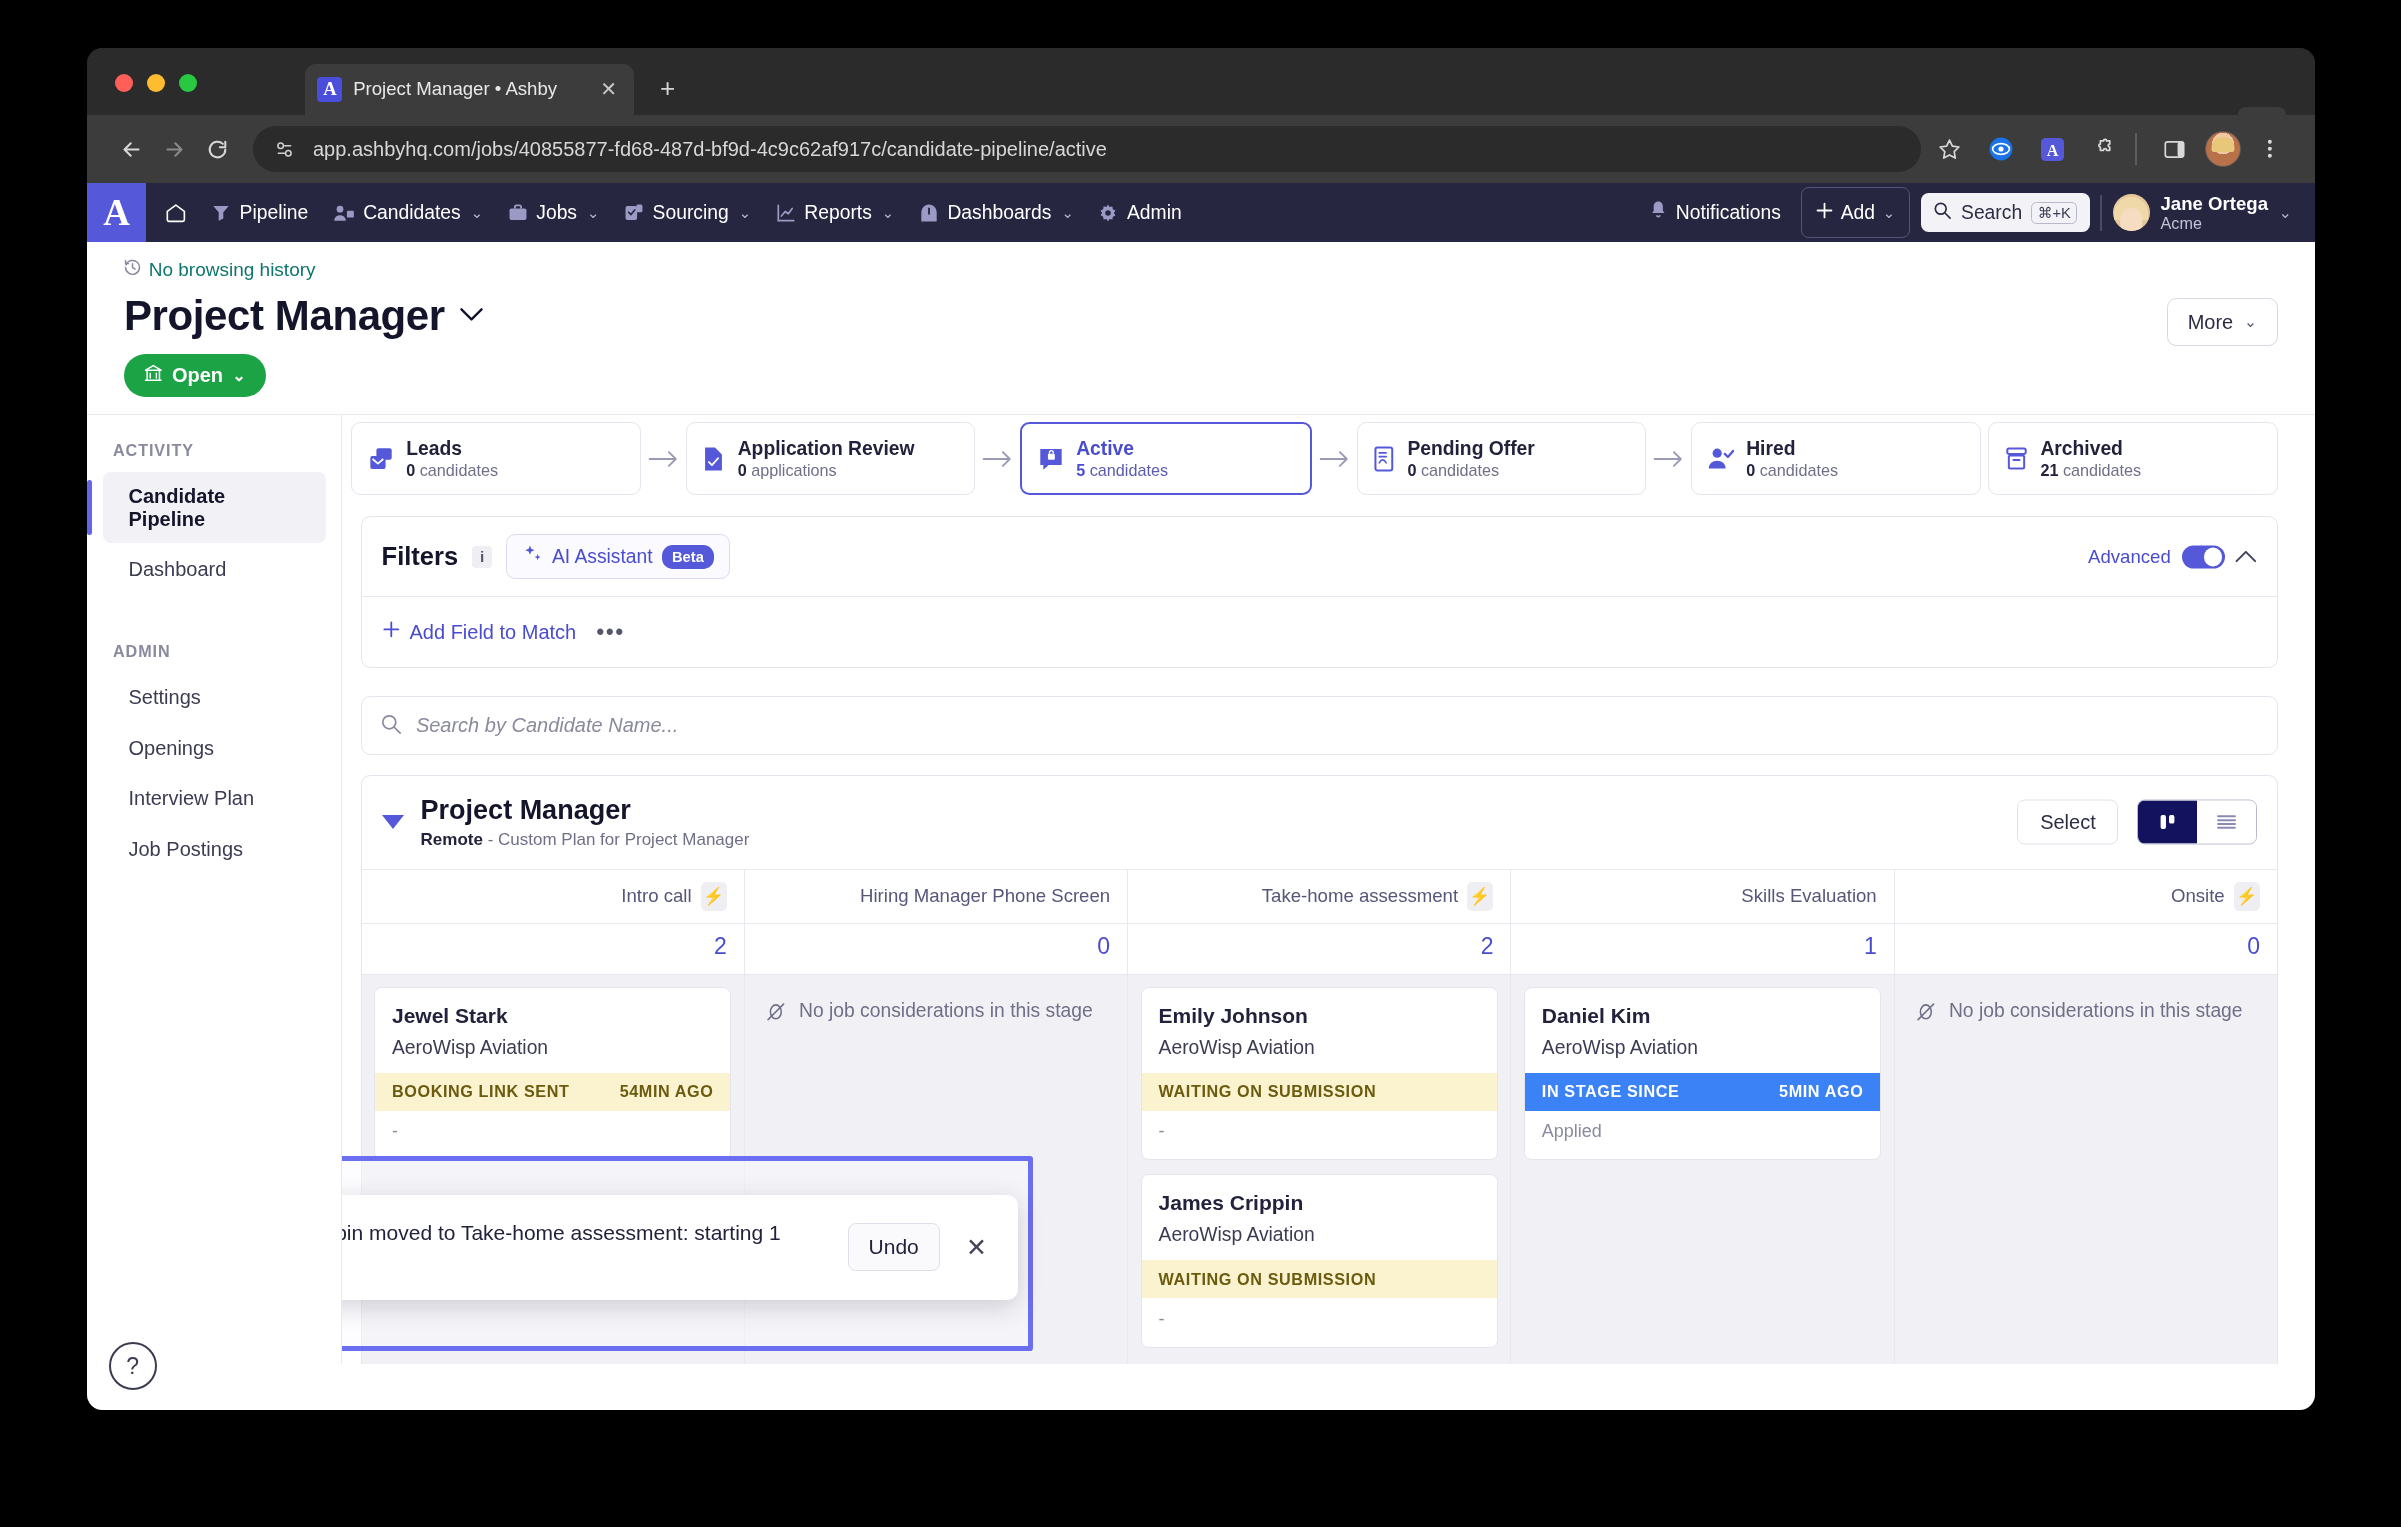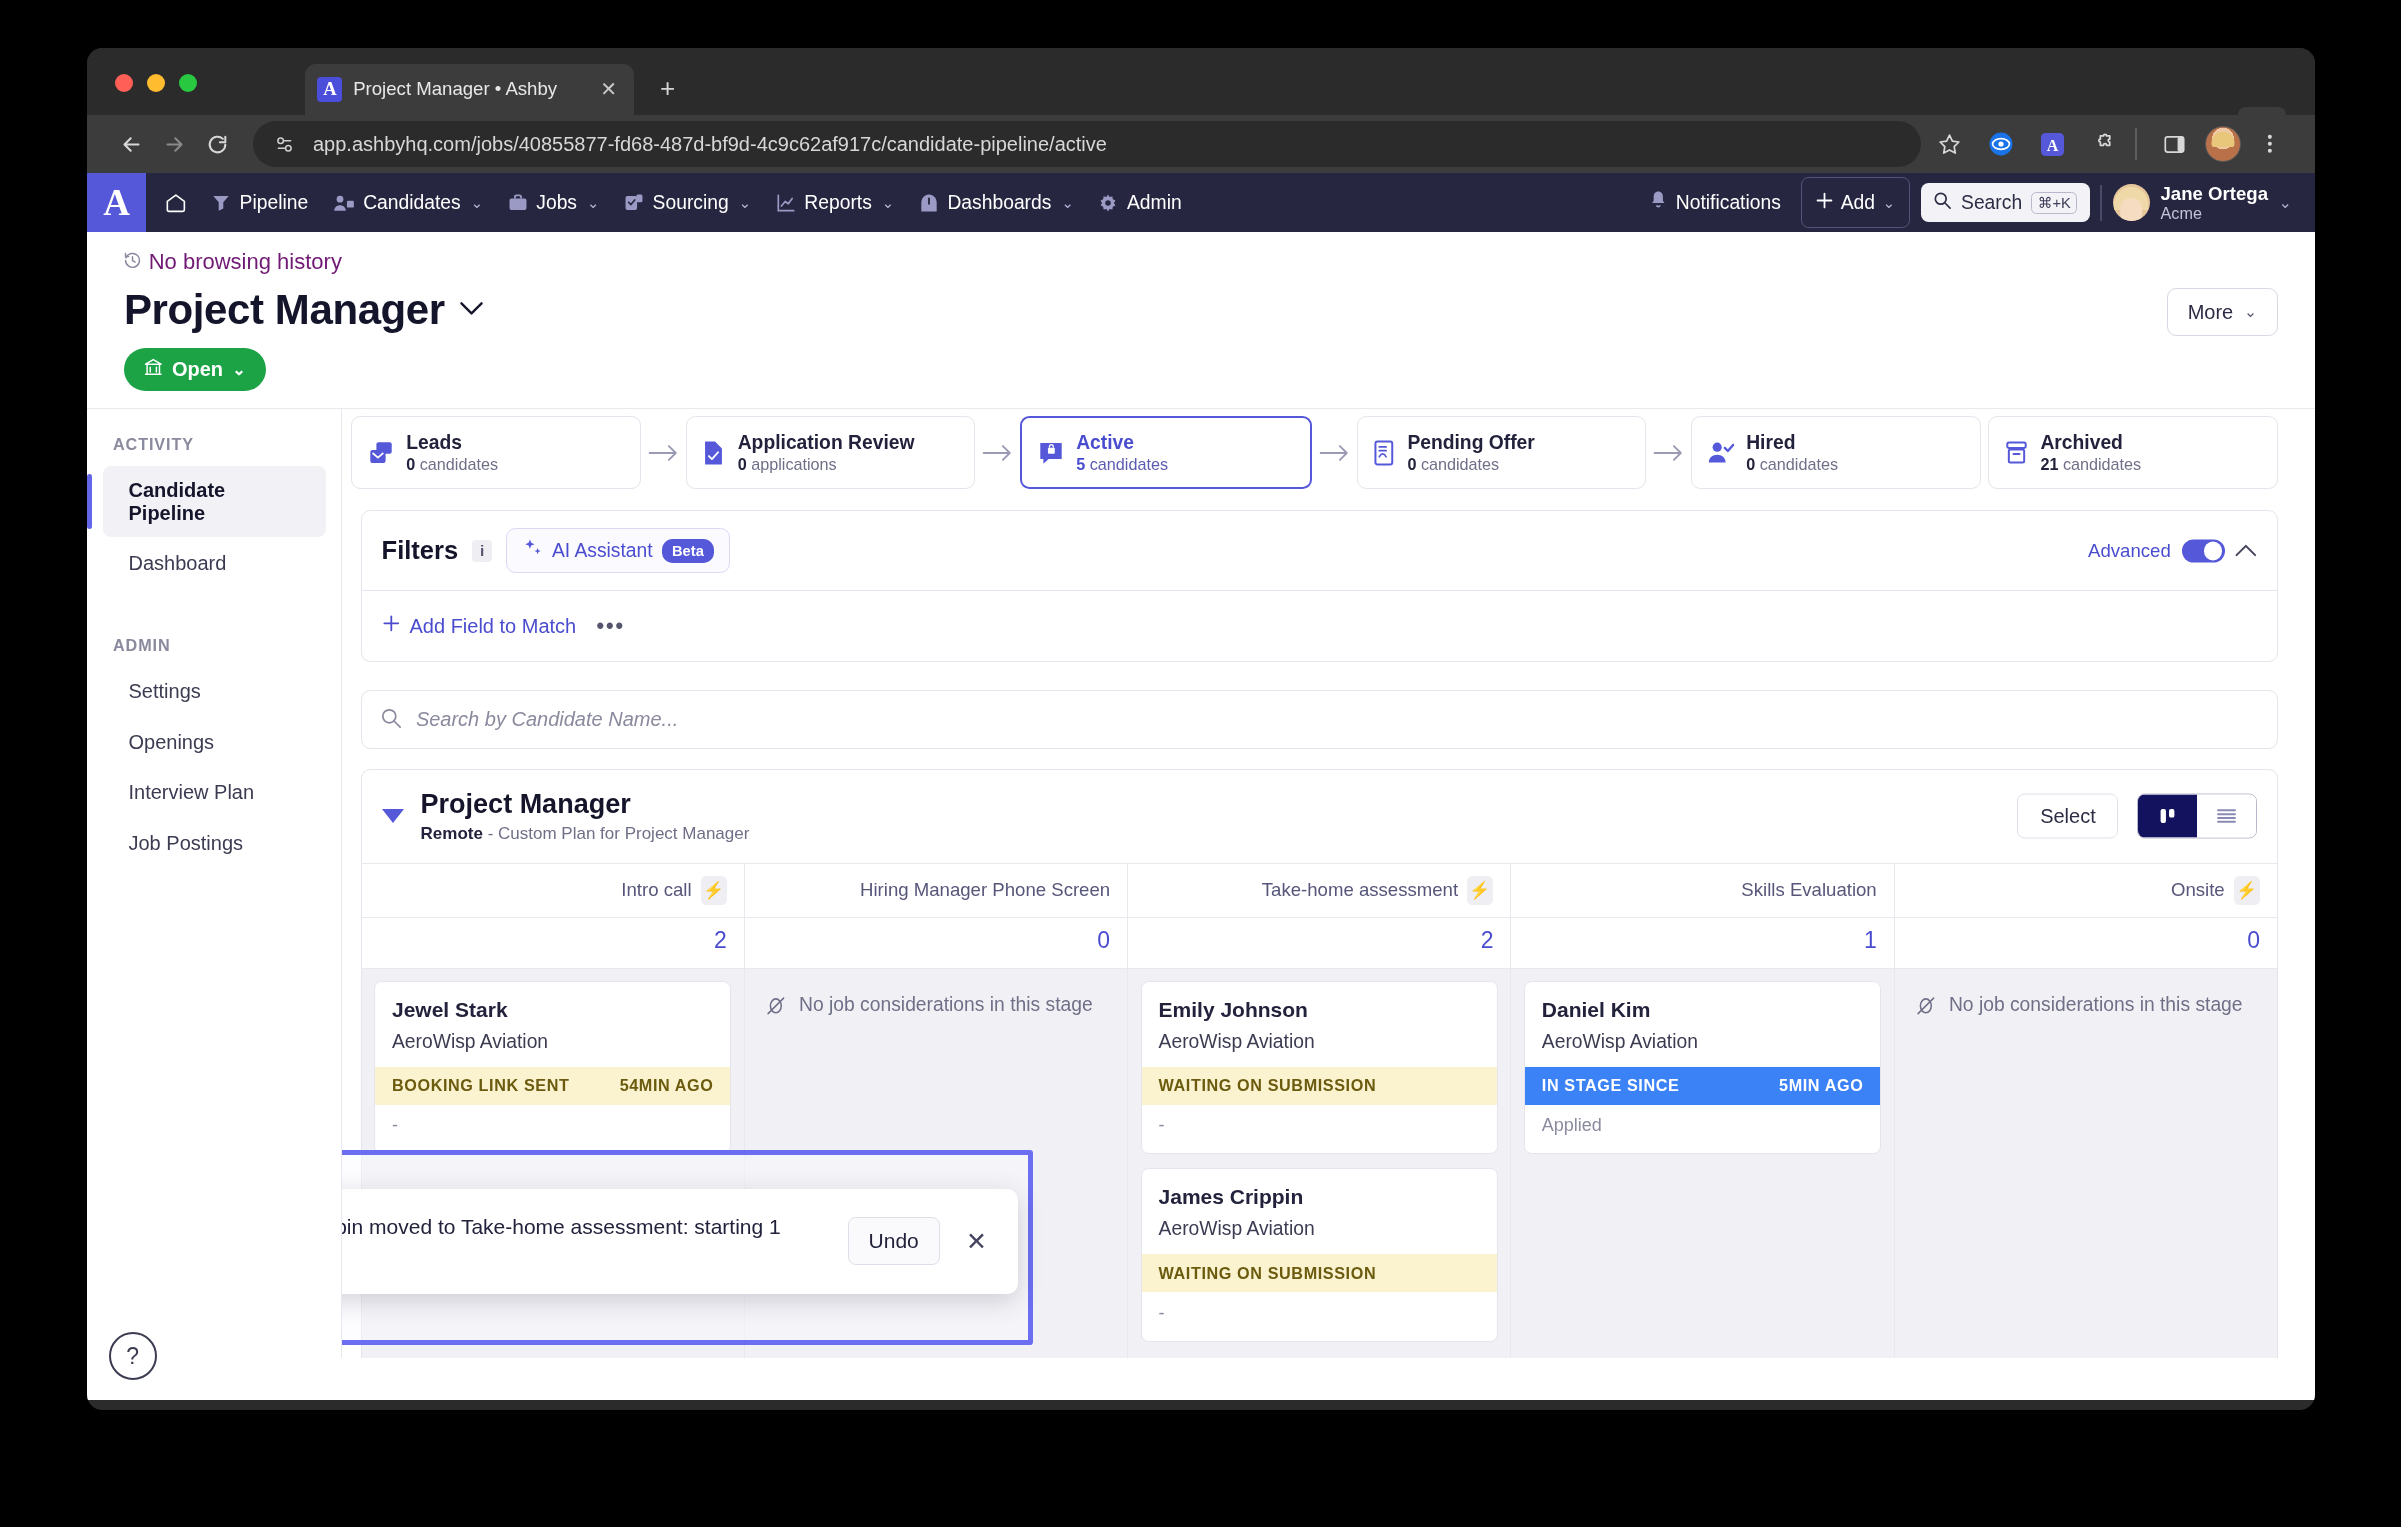--- a/index.html
+++ b/index.html
@@ -67,21 +67,21 @@
     position: absolute; right: 29px; top: 59px;
     width: 48px; height: 34px; border-radius: 7.7px;
     background: #3c3c3c;
     display: flex; align-items: center; justify-content: center;
     cursor: pointer;
   }
 
   
   #url-bar-row {
     position: relative;
-    height: 58px;
+    height: 68px;
     background: #3c3c3c;
     display: flex; align-items: center;
     padding: 0 23px;
   }
   .nav-btn {
     width: 43px; height: 43px; flex: none;
     display: flex; align-items: center; justify-content: center;
     cursor: pointer;
   }
   #omnibox {
@@ -186,21 +186,21 @@
     content:""; position:absolute; left:50%; top:14px; transform:translateX(-50%);
     width: 21.7px; height: 26px; border-radius: 10.8px; background:#f6dcc0;
   }
   #user-name { color: #fff; font-size: 18.6px; font-weight: bold; line-height: 1.15; }
   #user-org { color: #c3c3d8; font-size: 16.2px; line-height: 1.15; }
 
   
   #page-header { padding: 17px 37px 0 37px; position: relative; }
   #browsing-history {
     display: flex; align-items: center; gap: 7.7px;
-    color: #701a75; font-size: 22px;
+    color: #0f766e; font-size: 19px;
   }
   #page-title-row { display: flex; align-items: center; gap: 14px; margin-top: 10.8px; }
   #page-title { font-size: 42px; font-weight: bold; color: #14142b; letter-spacing: -0.4px; }
   #open-badge {
     margin-top: 14px;
     display: inline-flex; align-items: center; gap: 9.3px;
     background: #1ba345; color: #fff;
     font-size: 20px; font-weight: bold;
     height: 43px; padding: 0 20px; border-radius: 21.7px;
     cursor: pointer;

